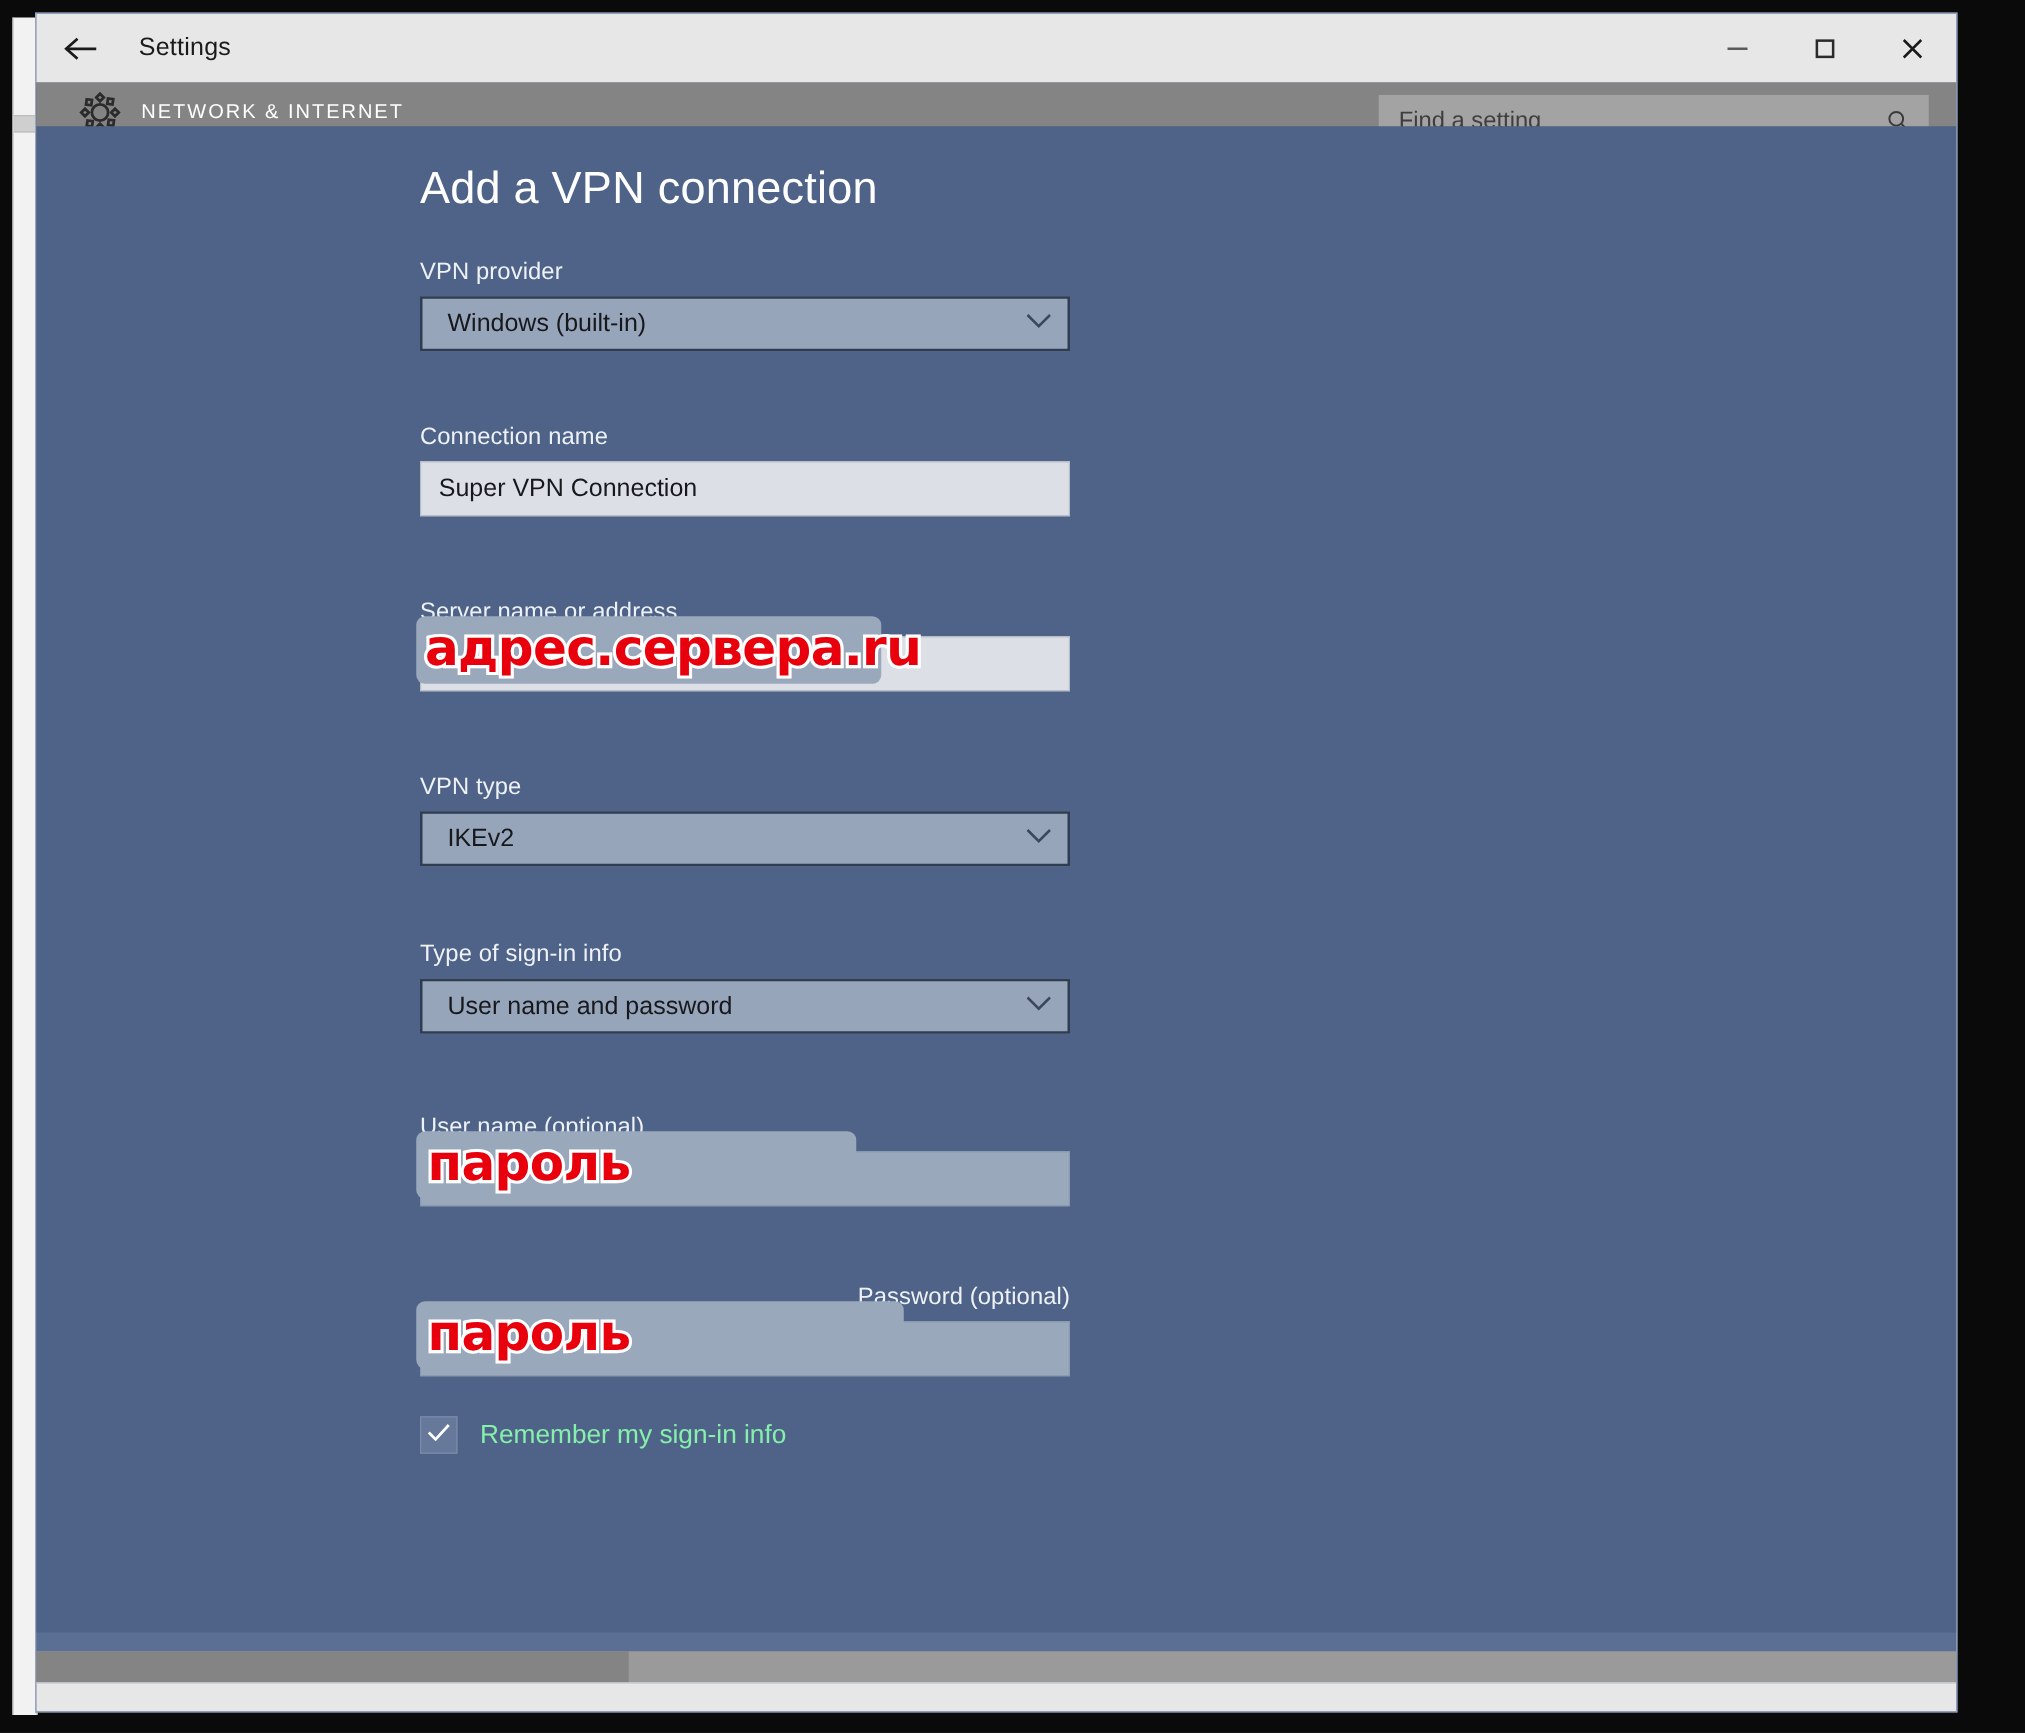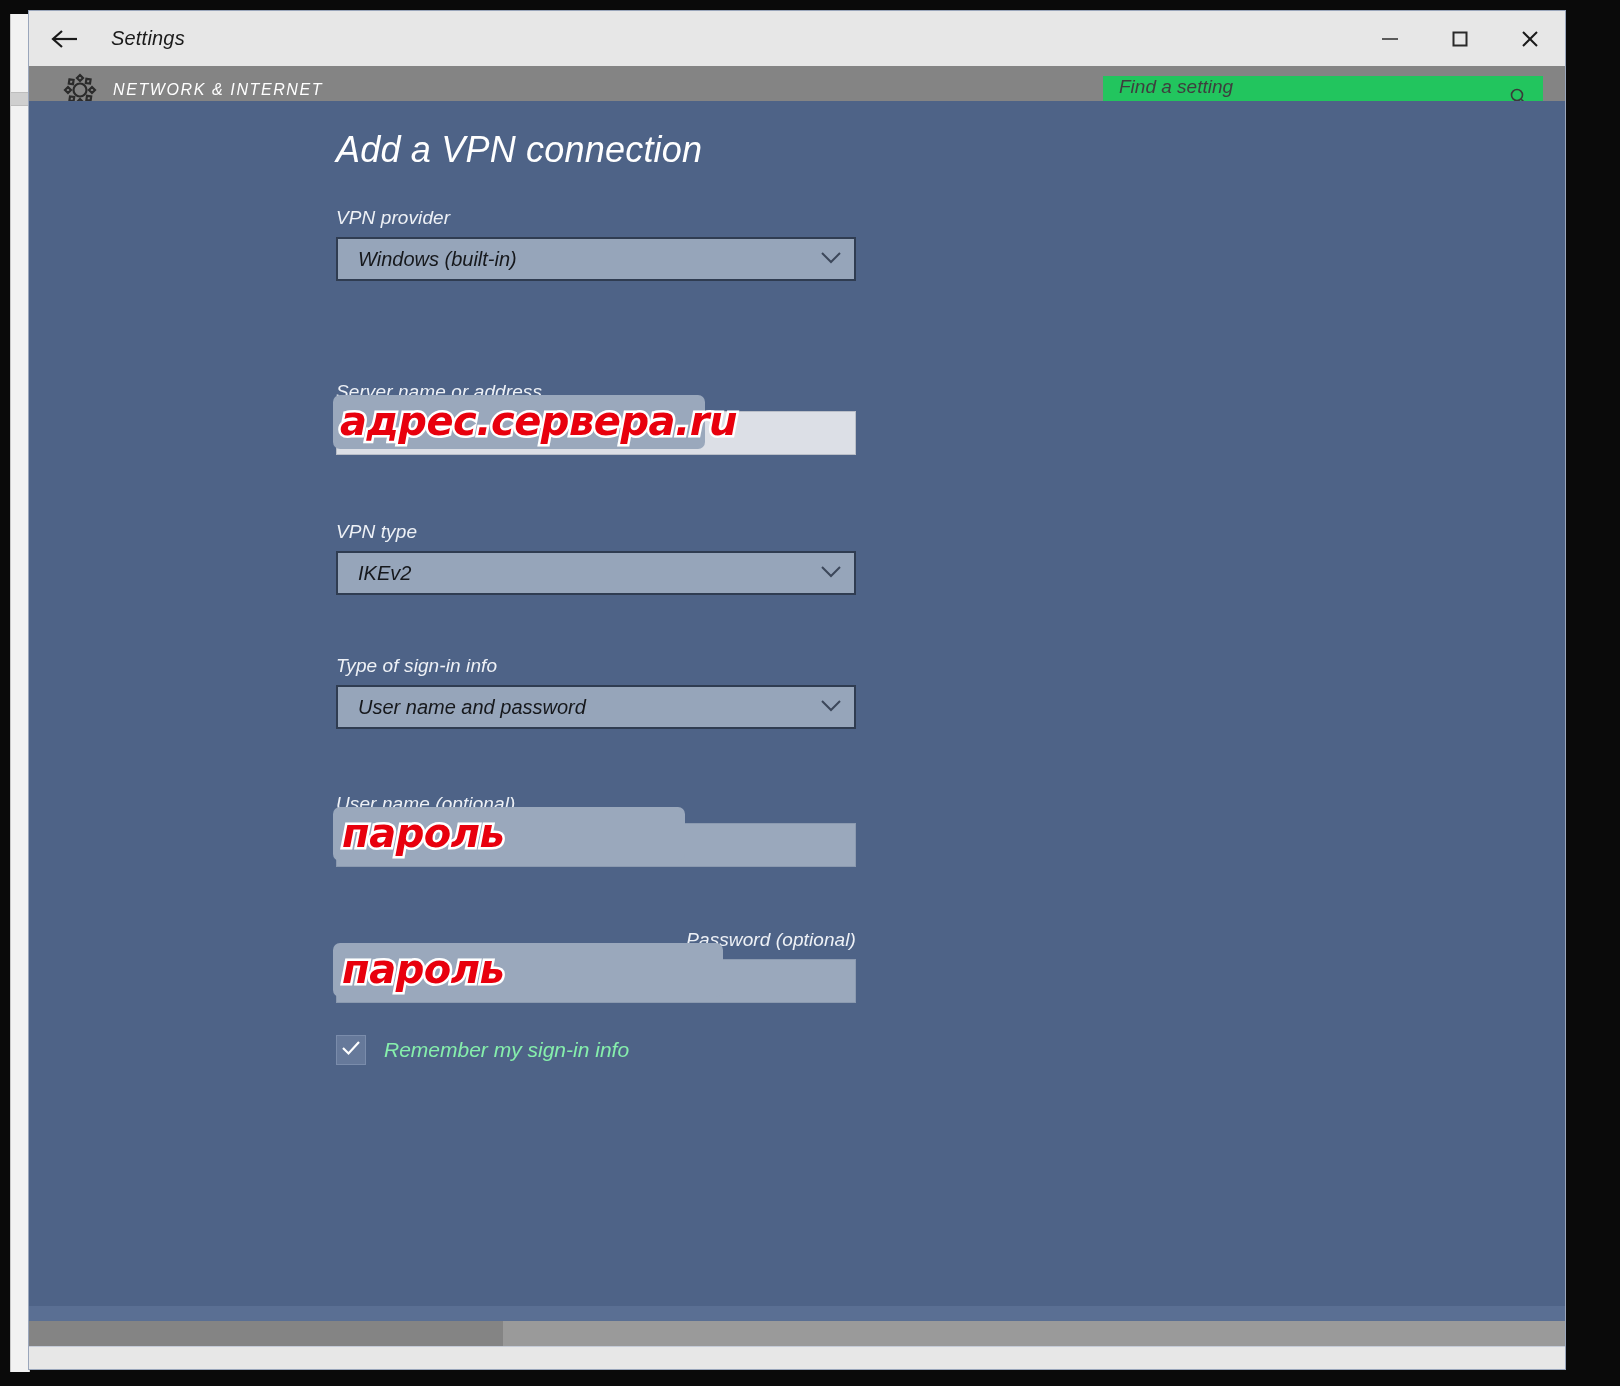--- a/index.html
+++ b/index.html
@@ -13,21 +13,20 @@
     overflow: hidden;
     font-family: "Liberation Sans", sans-serif;
   }
 
   
   .page {
     position: relative;
     width: 1620px;
     height: 1386px;
     background: #0a0a0a;
-    font-style: italic;
   }
 
   
   .host-scroll {
     position: absolute;
     left: 10px; top: 14px;
     width: 18px; height: 1358px;
     background: #f2f2f2;
     border-left: 1px solid #c8c8c8;
     border-right: 1px solid #c8c8c8;
@@ -101,22 +100,23 @@
     font-size: 16px;
     letter-spacing: 1.6px;
     color: #ffffff;
     font-weight: 400;
     white-space: nowrap;
   }
   .search-box {
     position: absolute;
     right: 22px; top: 10px;
     width: 440px; height: 42px;
-    background: #22c55e;
-    display: flex;
+    background: #a3a3a3;
+    display: flex;
+    align-items: center;
   }
   .search-ph {
     margin-left: 16px;
     color: #3e3e3e;
     font-size: 19px;
   }
   .search-ico {
     position: absolute; right: 14px; top: 11px;
   }
 
@@ -370,20 +370,26 @@
             <span class="chevron">
               <svg width="22" height="13" viewBox="0 0 22 13" aria-hidden="true">
                 <path d="M2 2 L11 11 L20 2" fill="none" stroke="#3c475a" stroke-width="2"></path>
               </svg>
             </span>
           </div>
         </div>
 
         <div style="height:34px"></div>
 
+        <div class="field">
+          <div class="field-label">Connection name</div>
+          <div class="textinput">
+            <span class="tval">Super VPN Connection</span>
+          </div>
+        </div>
 
         <div style="height:42px"></div>
 
         <div class="field" style="position:relative;">
           <div class="field-label">Server name or address</div>
           <div class="fillinput"></div>
           <div class="annot-bg" style="left:-3px; top:14px; width:372px; height:54px;"></div>
           <div class="annot" style="left:4px; top:20px;">адрес.сервера.ru</div>
         </div>
 

